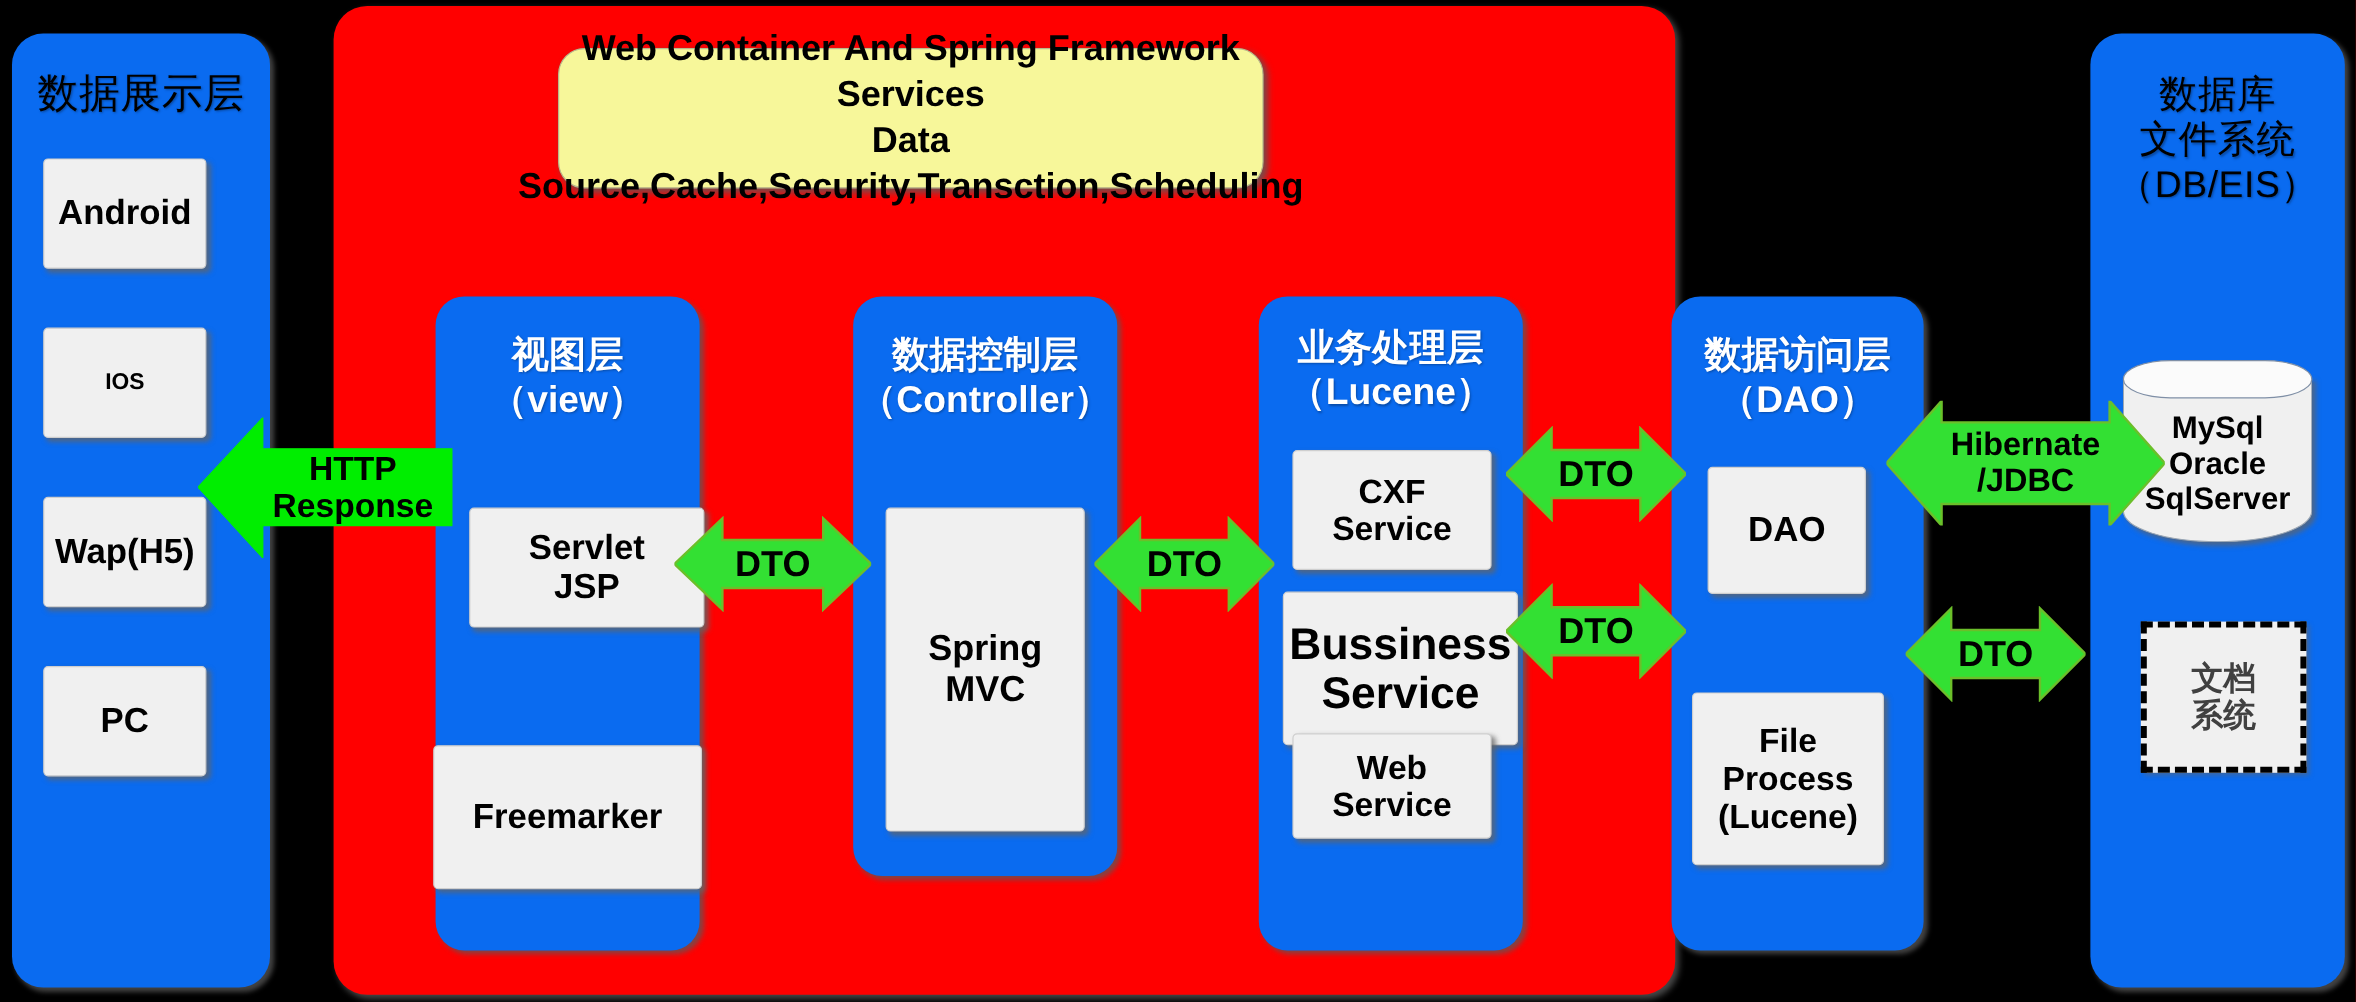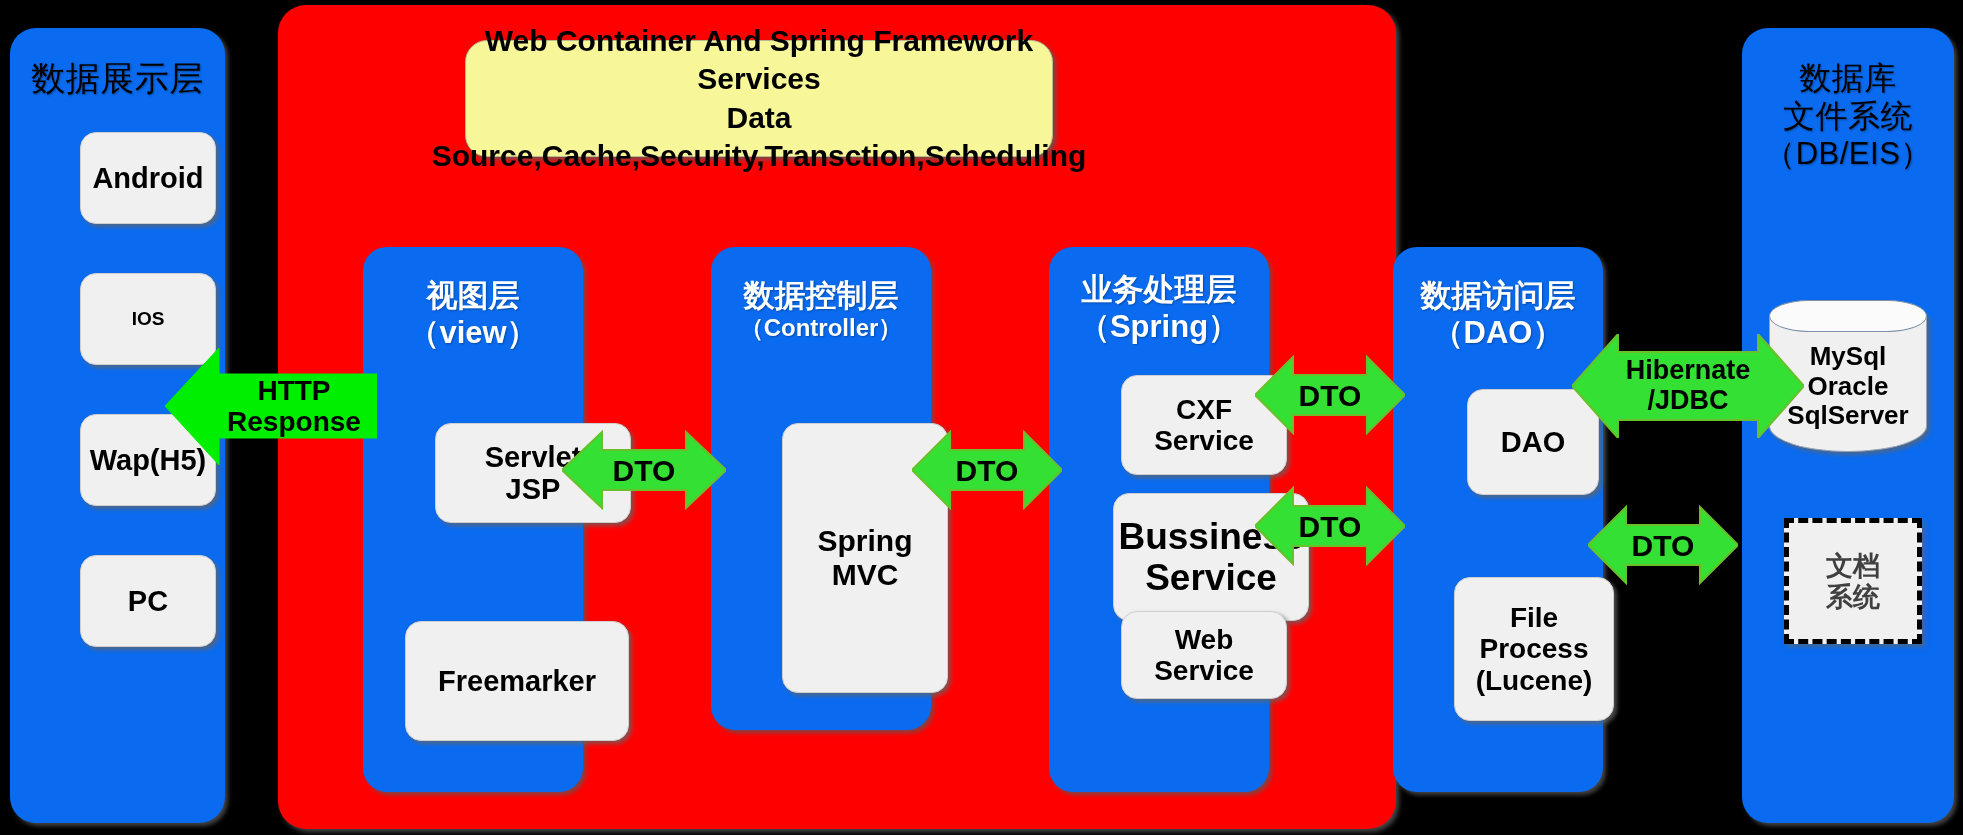--- a/index.html
+++ b/index.html
@@ -14,24 +14,24 @@
     box-shadow:3px 3px 4px rgba(90,90,90,.75);
     display:flex;flex-direction:column;align-items:center;
   }
   .side-title{
     color:#000000;font-weight:400;text-align:center;line-height:1.18;
     letter-spacing:.5px;text-shadow:1px 1px 2px rgba(0,0,0,.35);
   }
 
   
   .wbox{
-    background:#f0f0f0;border:1px solid #cfcfcf;border-radius:16px;
+    background:#f0f0f0;border:1px solid #cfcfcf;border-radius:4px;
     box-shadow:3px 3px 4px rgba(100,100,100,.75);
     display:flex;align-items:center;justify-content:center;text-align:center;
-    color:#000;font-weight:700;line-height:1.12;box-sizing:border-box;margin-left:44px;
+    color:#000;font-weight:700;line-height:1.12;box-sizing:border-box;
   }
 
   
   .redzone{
     background:#ff0000;border-radius:28px;
     box-shadow:3px 3px 5px rgba(90,90,90,.8);
   }
 
   
   .yellowbar{
@@ -109,30 +109,30 @@
     <span>Servlet
 JSP</span>
   </div>
   <div class="wbox" style="position:absolute;left:-2px;top:374px;width:224px;height:120px;font-size:29px;white-space:pre-line;">
     <span>Freemarker</span>
   </div>
 </div>
 
 <div class="panel bluecol" style="left:711px;top:247px;width:220px;height:483px;">
   <div class="col-title" style="font-size:31px;margin-top:30px;">数据控制层</div>
-  <div class="col-title" style="font-size:24px;">（Controller）</div>
+  <div class="col-title" style="font-size:31px;">（Controller）</div>
   <div class="wbox" style="position:absolute;left:27px;top:176px;width:166px;height:270px;font-size:30px;white-space:pre-line;">
     <span>Spring
 MVC</span>
   </div>
 </div>
 
 <div class="panel bluecol" style="left:1049px;top:247px;width:220px;height:545px;">
   <div class="col-title" style="font-size:31px;margin-top:24px;">业务处理层</div>
-  <div class="col-title" style="font-size:31px;">（Spring）</div>
+  <div class="col-title" style="font-size:31px;">（Lucene）</div>
   <div class="wbox" style="position:absolute;left:28px;top:128px;width:166px;height:100px;font-size:28px;white-space:pre-line;">
     <span>CXF
 Service</span>
   </div>
   <div class="wbox" style="position:absolute;left:20px;top:246px;width:196px;height:128px;font-size:37px;white-space:pre-line;">
     <span>Bussiness
 Service</span>
   </div>
   <div class="wbox" style="position:absolute;left:28px;top:364px;width:166px;height:88px;font-size:28px;white-space:pre-line;">
     <span>Web

